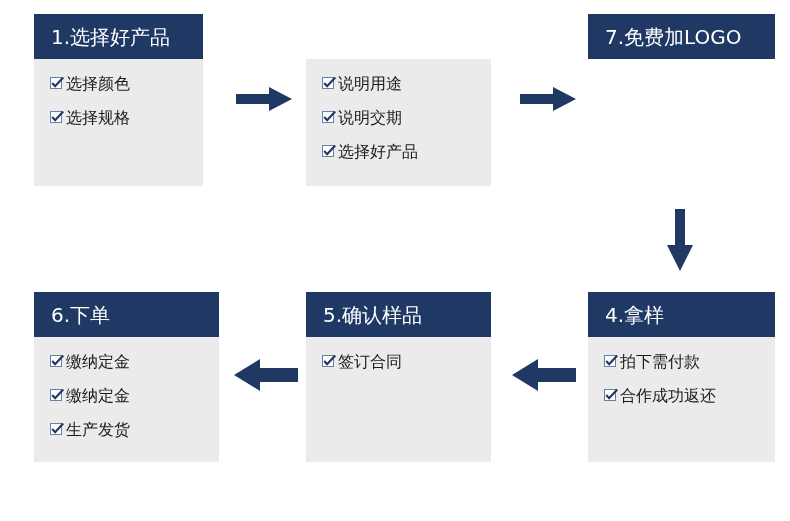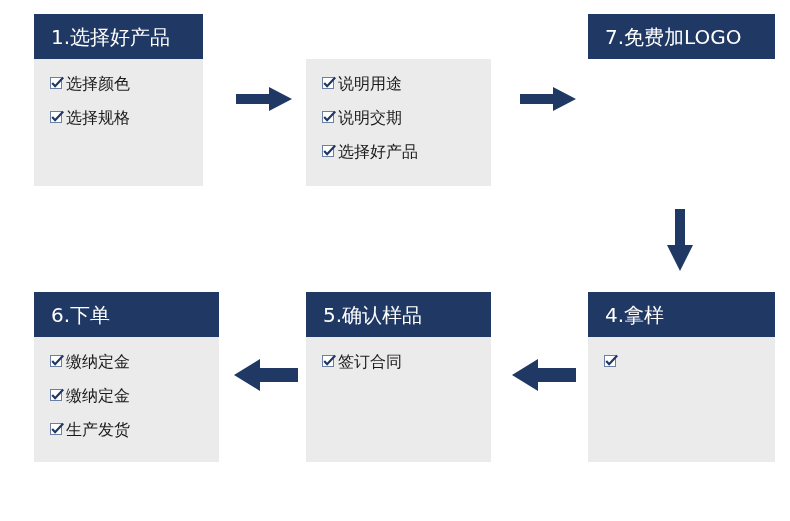--- a/index.html
+++ b/index.html
@@ -181,20 +181,30 @@
       <span class="card-header-text">4.拿样</span>
     </div>
     <div class="card-body">
       <div class="item">
         <span class="check-icon">
           <svg width="16" height="16" viewBox="0 0 16 16">
               <rect x="1.5" y="2.5" width="11" height="11" fill="#ffffff" stroke="#6b7fa3" stroke-width="1"></rect>
               <path d="M3.2 8.1 L6.1 11.2 L14.2 2.4" fill="none" stroke="#203864" stroke-width="2.2"></path>
             </svg>
         </span>
+        <span class="item-label">拍下需付款</span>
+      </div>
+      <div class="item">
+        <span class="check-icon">
+          <svg width="16" height="16" viewBox="0 0 16 16">
+              <rect x="1.5" y="2.5" width="11" height="11" fill="#ffffff" stroke="#6b7fa3" stroke-width="1"></rect>
+              <path d="M3.2 8.1 L6.1 11.2 L14.2 2.4" fill="none" stroke="#203864" stroke-width="2.2"></path>
+            </svg>
+        </span>
+        <span class="item-label">合作成功返还</span>
       </div>
     </div>
   </div>
 
   <div class="card" id="card-5">
     <div class="card-header">
       <span class="card-header-text">5.确认样品</span>
     </div>
     <div class="card-body">
       <div class="item">

